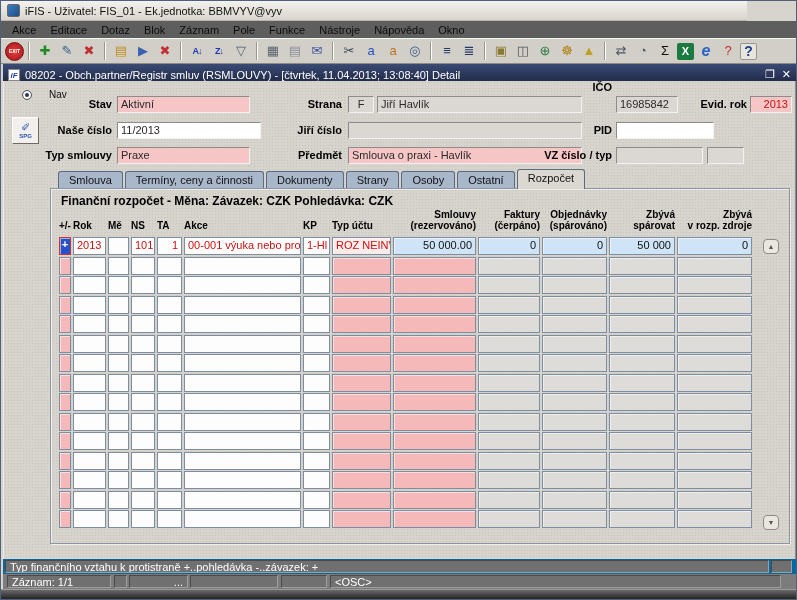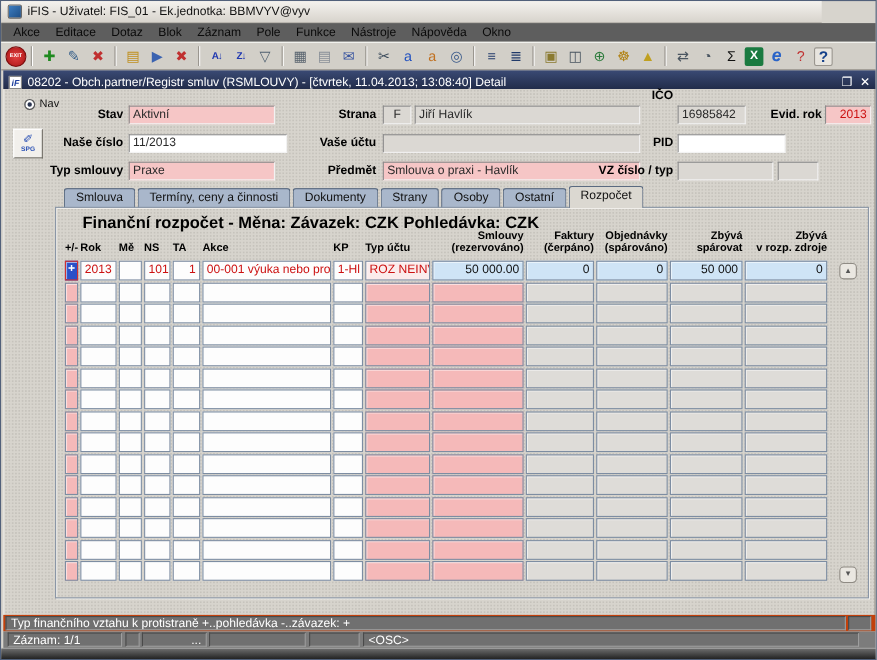--- a/index.html
+++ b/index.html
@@ -43,21 +43,21 @@
     font-size:8px; font-weight:bold; font-style:italic; display:flex; align-items:center; justify-content:center; }
   #innerbar .winbtns { margin-left:auto; display:flex; gap:7px; font-size:11px; }
   #innerbar .winbtns span { cursor:default; }
 
   
   #formarea { position:absolute; left:2px; top:80px; width:793px; height:478px;
     background-color:#d7d4cd;
     background-image:radial-gradient(#c6c3bc 0.8px, transparent 0.9px); background-size:3px 3px;
     border-left:1px solid #eceae6; border-right:1px solid #8f8b84; }
 
-  .navradio { position:absolute; left:6px; top:8px; display:flex; align-items:center; gap:4px; font-size:10px; color:#111;padding-left:12px;}
+  .navradio { position:absolute; left:6px; top:8px; display:flex; align-items:center; gap:17px; font-size:10px; color:#111;padding-left:12px;}
   .rdot { width:10px; height:10px; border-radius:50%; background:#fff; border:1px solid #555;
     box-shadow:inset 0 0 0 2px #fff, inset 0 0 0 6px #2a3550; }
   .spgbtn { position:absolute; left:8px; top:36px; width:27px; height:27px; background:#f2f0ec;
     border:1px solid; border-color:#fff #6f6b64 #6f6b64 #fff; display:flex; flex-direction:column;
     align-items:center; justify-content:center; cursor:default; }
   .spgglyph { font-size:11px; color:#2a50b4; line-height:11px; }
   .spglbl { font-size:6px; font-weight:bold; color:#2a50b4; }
 
   .lbl { position:absolute; font-size:11px; font-weight:bold; color:#000; text-align:right; }
   .fld { position:absolute; height:17px; font-size:11px; color:#2a2a2a; padding:1px 3px;
@@ -70,21 +70,21 @@
 
   
   #tabbar { position:absolute; left:54px; top:88px; height:20px; display:flex; align-items:flex-end; gap:2px; }
   .tab { height:18px; padding:2px 10px 0; background:#a9b7cb; border:1px solid #5a6a80; border-bottom:none;
     border-radius:3px 3px 0 0; font-size:11px; color:#111; white-space:nowrap; cursor:default; }
   .tab.active { background:#dbd8d1; height:20px; position:relative; z-index:3;text-align:center; }
 
   
   #panel { position:absolute; left:46px; top:107px; width:740px; height:356px;
     border:1px solid #8a96a6; box-shadow:inset 1px 1px 0 #f0eeea, 1px 1px 0 #f0eeea; background:transparent; z-index:2;}
-  .heading { position:absolute; left:24px; top:5px; font-size:15px; font-weight:bold; color:#000; }
+  .heading { position:absolute; left:10px; top:5px; font-size:12px; font-weight:bold; color:#000; }
 
   .tgrid { display:grid; grid-template-columns:12px 33px 21px 24px 25px 117px 27px 59px 83px 62px 65px 66px 75px;
     column-gap:2px; }
   #thead { position:absolute; left:8px; top:20px; align-items:end; row-gap:0; }
   .th { font-size:10px; font-weight:bold; color:#000; line-height:11px; }
   .th.thr { text-align:right; }
   #tbody { position:absolute; left:8px; top:48px; grid-auto-rows:18px; row-gap:1.5px; }
   .c { border:1px solid #7d8da2; font-size:11px; padding:1px 3px; overflow:hidden; white-space:nowrap;
     box-shadow:inset 1px 1px 0 rgba(255,255,255,0.55); }
   .c.whitec { background:#fdfdfd; }
@@ -95,21 +95,21 @@
   .c.redtx { color:#cc1111; }
   .c.num { text-align:right; }
   .c.focus { background:#2a50c8; color:#fff; font-weight:bold; border:1px solid #d03030; text-align:center; padding:0; }
 
   .sbtn { position:absolute; left:712px; width:16px; height:15px; background:#eae7e1;
     border:1px solid #8f8b84; border-radius:4px; display:flex; align-items:center; justify-content:center;
     font-size:7px; color:#555; cursor:default; }
   .sbtn.up { top:50px; } .sbtn.down { top:326px; }
 
   
-  #statusmsg { position:absolute; left:2px; top:558px; width:793px; height:15px; background:#c2410c; }
+  #statusmsg { position:absolute; left:2px; top:558px; width:793px; height:15px; background:#0369a1; }
   .sfield { position:absolute; height:13px; top:1px; background:#707070; color:#fff; font-size:11px;
     line-height:12px; padding:0 4px; border:1px solid; border-color:#4a4a4a #9e9e9e #9e9e9e #4a4a4a;
     overflow:hidden; white-space:nowrap; }
   #recordbar { position:absolute; left:2px; top:573px; width:793px; height:15px; background:#7c7c7c; }
   .rt-right { text-align:right; }
 
   #bottomedge { position:absolute; left:0; top:588px; width:797px; height:12px;
     background:linear-gradient(#6a6a6a,#141414); border-top:1px solid #9a9a9a; }
 </style>
 </head>
@@ -203,21 +203,21 @@
     <span class="lbl" style="left:255px;top:17px;width:83px">Strana</span>
     <div class="fld gray" style="left:344px;top:15px;width:26px;text-align:center">F</div>
     <div class="fld gray" style="left:373px;top:15px;width:205px">Jiří Havlík</div>
     <span class="lbl" style="left:540px;top:0;width:68px">IČO</span>
     <div class="fld gray" style="left:612px;top:15px;width:62px">16985842</div>
     <span class="lbl" style="left:682px;top:17px;width:61px">Evid. rok</span>
     <div class="fld pink redtx rt" style="left:746px;top:15px;width:42px">2013</div>
 
     <span class="lbl" style="left:30px;top:43px;width:78px">Naše číslo</span>
     <div class="fld white" style="left:113px;top:41px;width:144px">11/2013</div>
-    <span class="lbl" style="left:255px;top:43px;width:83px">Vaše účtu</span>
+    <span class="lbl" style="left:255px;top:43px;width:83px">Jiří číslo</span>
     <div class="fld gray" style="left:344px;top:41px;width:234px"></div>
     <span class="lbl" style="left:560px;top:43px;width:48px">PID</span>
     <div class="fld white" style="left:612px;top:41px;width:98px"></div>
 
     <span class="lbl" style="left:20px;top:68px;width:88px">Typ smlouvy</span>
     <div class="fld pink" style="left:113px;top:66px;width:133px">Praxe</div>
     <span class="lbl" style="left:255px;top:68px;width:83px">Předmět</span>
     <div class="fld pink" style="left:344px;top:66px;width:234px">Smlouva o praxi - Havlík</div>
     <span class="lbl" style="left:480px;top:68px;width:128px">VZ číslo / typ</span>
     <div class="fld gray" style="left:612px;top:66px;width:87px"></div>

